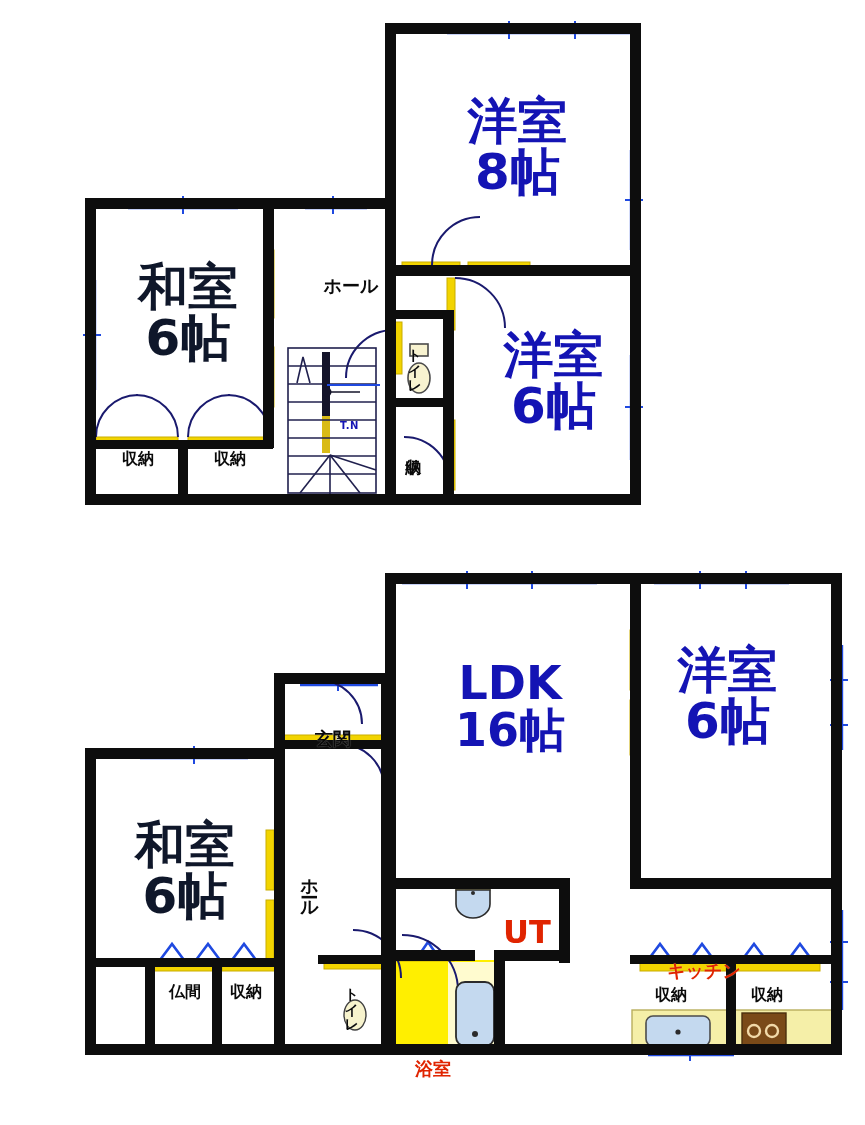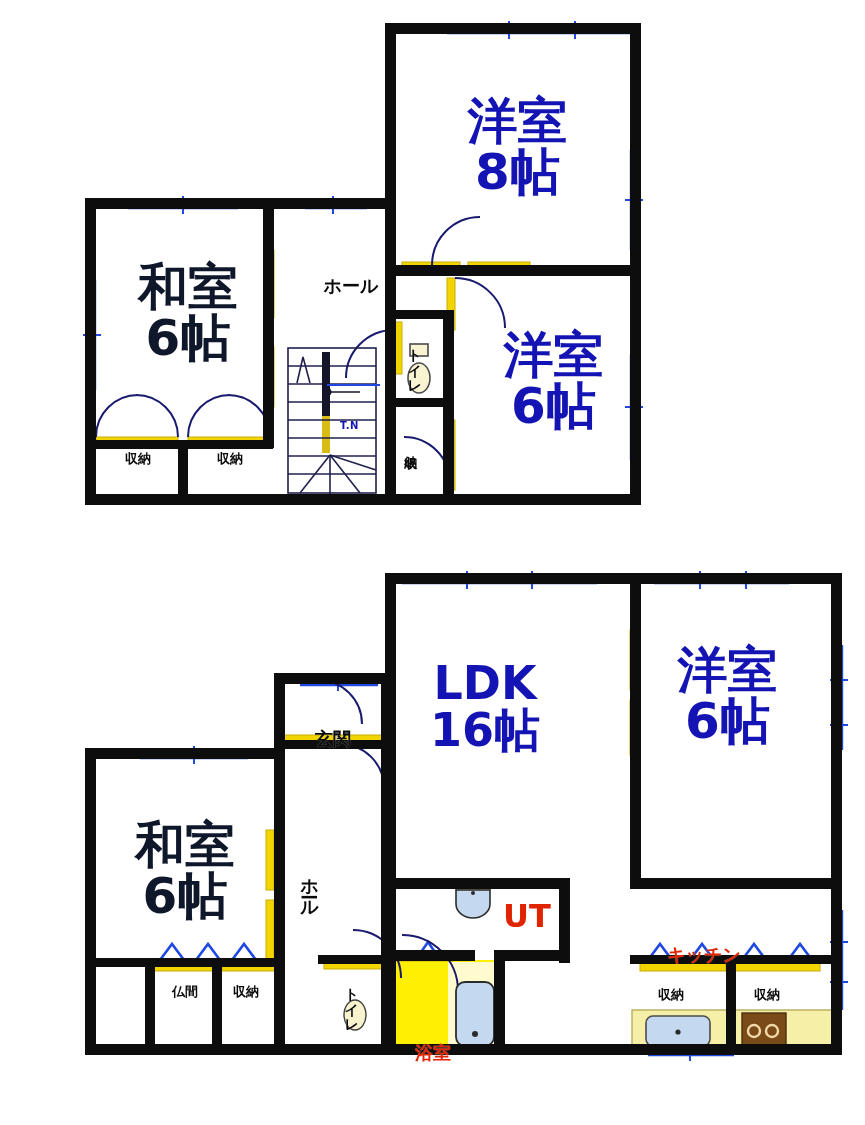--- a/index.html
+++ b/index.html
@@ -15,27 +15,27 @@
     font-weight:bold;
     line-height:1.02;
     text-align:center;
     white-space:pre;
     letter-spacing:0px;
     pointer-events:none;
     text-shadow:0 0 1px rgba(255,255,255,.55);
   }
   .blue  {color:#1414b4;}
   .red   {color:#0f172a;}
-  .vermil{color:#e02400;}
+  .vermil{color:#e02400;margin-top:16px;}
   .black {color:#0a0a0a;}
 
   .sz-xl{font-size:46px;}
   .sz-lg{font-size:50px;}
   .sz-md{font-size:18px;}
-  .sz-xs{font-size:13px;}
+  .sz-xs{font-size:16px;font-family:Liberation Mono, monospace;}
   .sz-xxs{font-size:14px;}
 
   .vert{writing-mode:vertical-rl;text-orientation:upright;white-space:pre;}
 
   
   .tn{
     position:absolute;font-size:10px;font-weight:bold;color:#1414b4;
     letter-spacing:.5px;
   }
 </style>
@@ -394,21 +394,21 @@
 
 <div class="tn" style="left:340px;top:382px;margin-top:38px;">T.N</div>
 
 <div class="lbl red sz-lg" style="left:105px;top:820px;width:160px;">和室
 6帖</div>
 
 <div class="lbl black sz-md" style="left:288px;top:730px;width:90px;">玄関</div>
 
 <div class="lbl black sz-md vert" style="left:300px;top:832px;height:112px;">ホール</div>
 
-<div class="lbl blue sz-xl" style="left:400px;top:660px;width:170px;">LDK
+<div class="lbl blue sz-xl" style="left:425px;top:660px;width:170px;">LDK
 16帖</div>
 
 <div class="lbl blue sz-lg" style="left:650px;top:645px;width:155px;">洋室
 6帖</div>
 
 <div class="lbl vermil sz-md" style="left:497px;top:900px;width:60px;font-size:32px;">UT</div>
 
 <div class="lbl vermil sz-md" style="left:634px;top:946px;width:140px;">キッチン</div>
 
 <div class="lbl vermil sz-md" style="left:398px;top:1044px;width:70px;">浴室</div>

